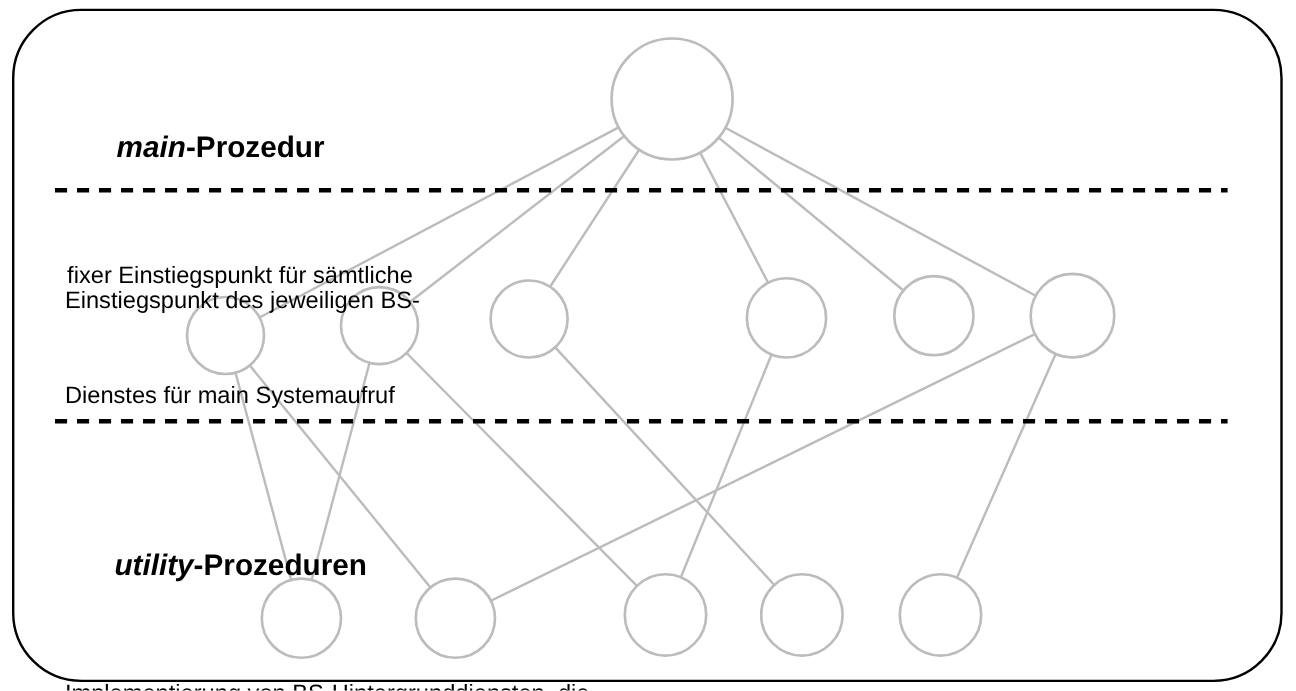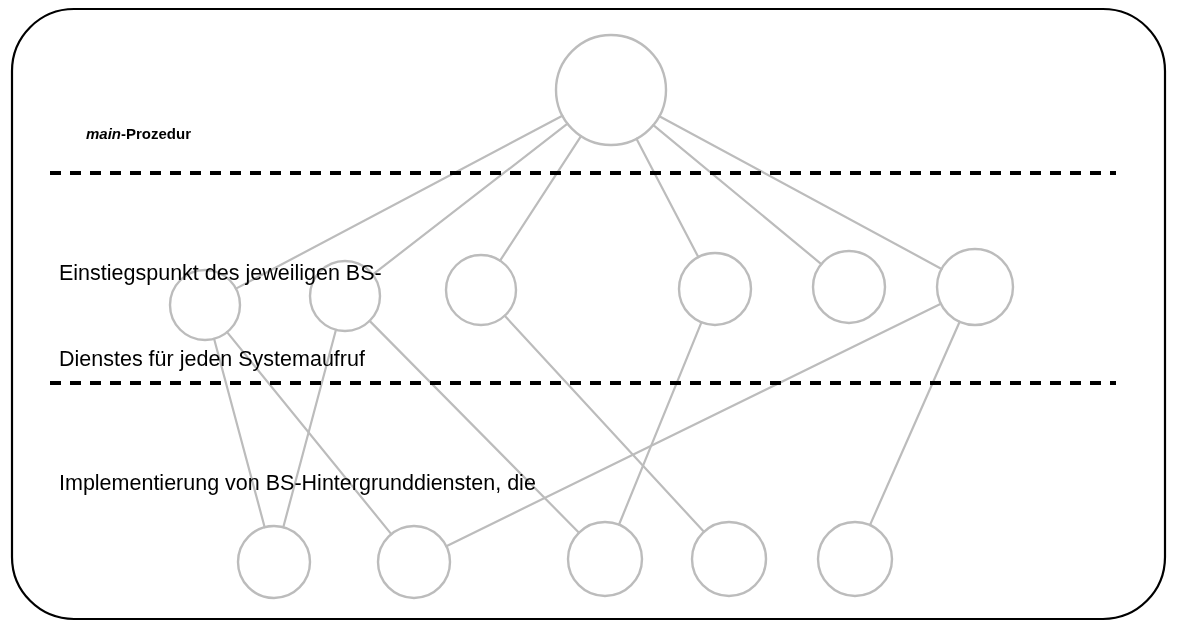--- a/index.html
+++ b/index.html
@@ -27,21 +27,21 @@
   }
   .layer-text {
     position: absolute;
     color: #000000;
     font-size: 21.5px;
     line-height: 28.5px;
     white-space: pre;
     letter-spacing: 0px;
   }
   .layer-heading {
-    font-size: 15px;
+    font-size: 27px;
     font-weight: bold;
     line-height: 30px;
     white-space: pre;
   }
   .layer-heading .kw {
     font-style: italic;
     font-weight: bold;
   }
   .layer-body {
     font-weight: normal;
@@ -92,26 +92,30 @@
     <g id="dividers-group">
         <line x1="50" y1="173" x2="1116" y2="173" stroke="#000000" stroke-width="4" stroke-dasharray="11 9"></line>
         <line x1="50" y1="383" x2="1116" y2="383" stroke="#000000" stroke-width="4" stroke-dasharray="11 9"></line>
       </g>
   </svg>
 
   <div class="layer-text" id="layer-main-text">
     <div class="layer-heading">
       <span class="kw">main</span><span>-Prozedur</span>
     </div>
+    <div class="layer-body">fixer Einstiegspunkt für sämtliche</div>
   </div>
 
   <div class="layer-text" id="layer-handler-text">
     <div class="layer-body">Einstiegspunkt des jeweiligen BS-</div>
-    <div class="layer-body">Dienstes für jeden Systemaufruf</div>
+    <div class="layer-body">Dienstes für main Systemaufruf</div>
   </div>
 
   <div class="layer-text" id="layer-utility-text">
+    <div class="layer-heading">
+      <span class="kw">utility</span><span>-Prozeduren</span>
+    </div>
     <div class="layer-body">Implementierung von BS-Hintergrunddiensten, die</div>
     
     
   </div>
 
 </div>
 
 </body></html>

